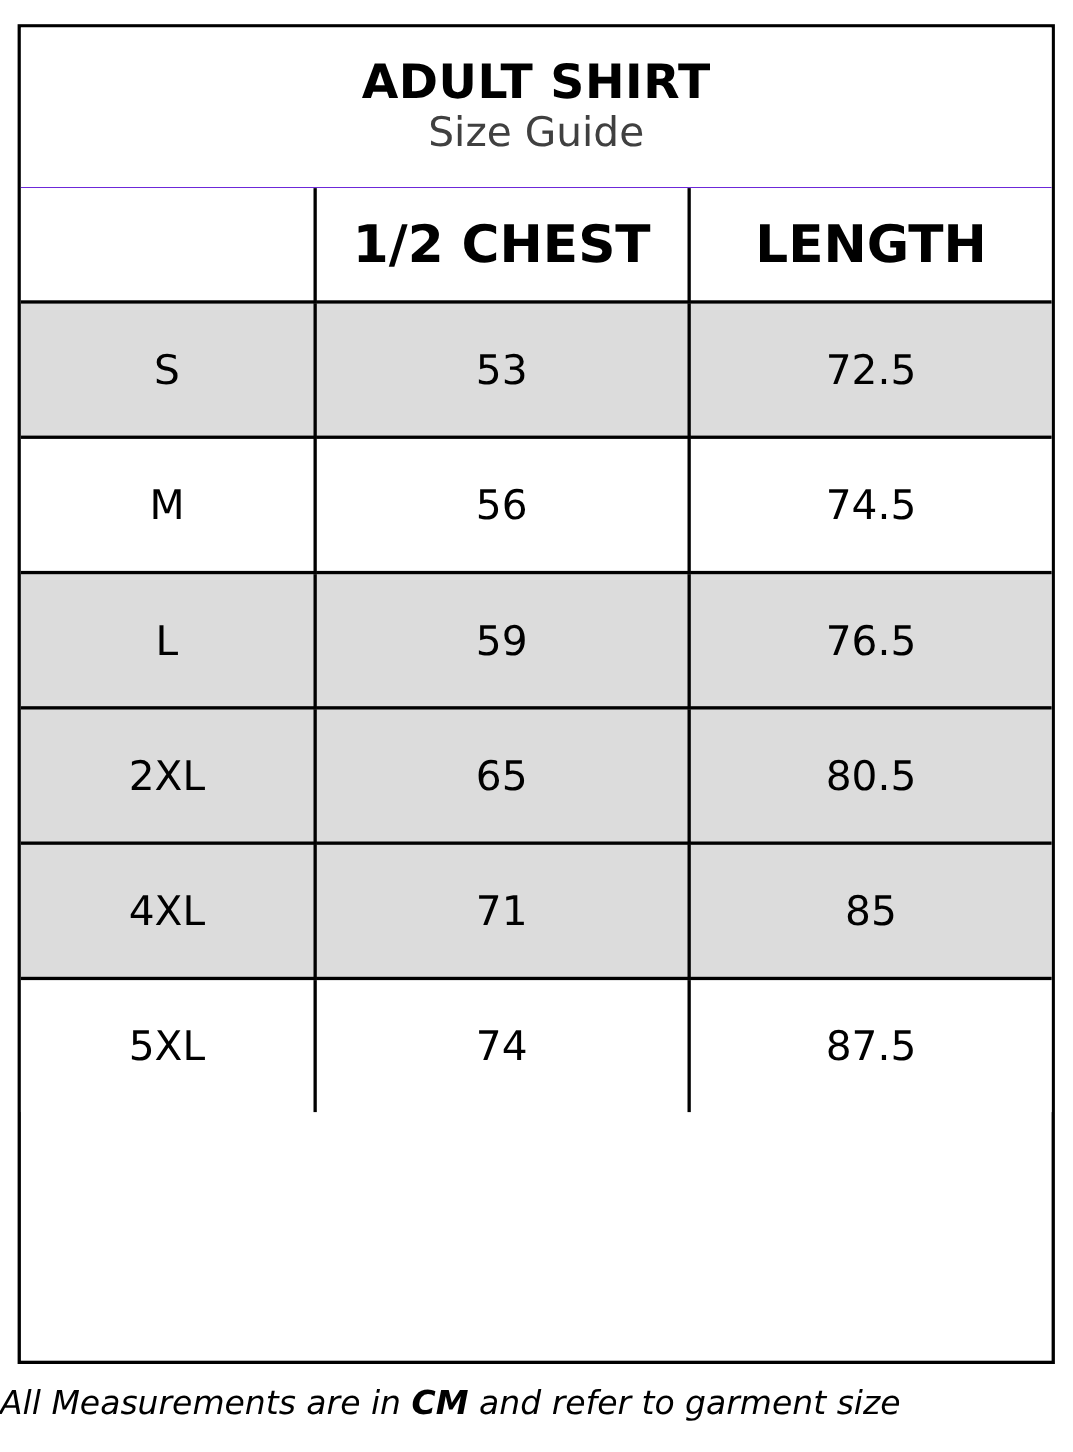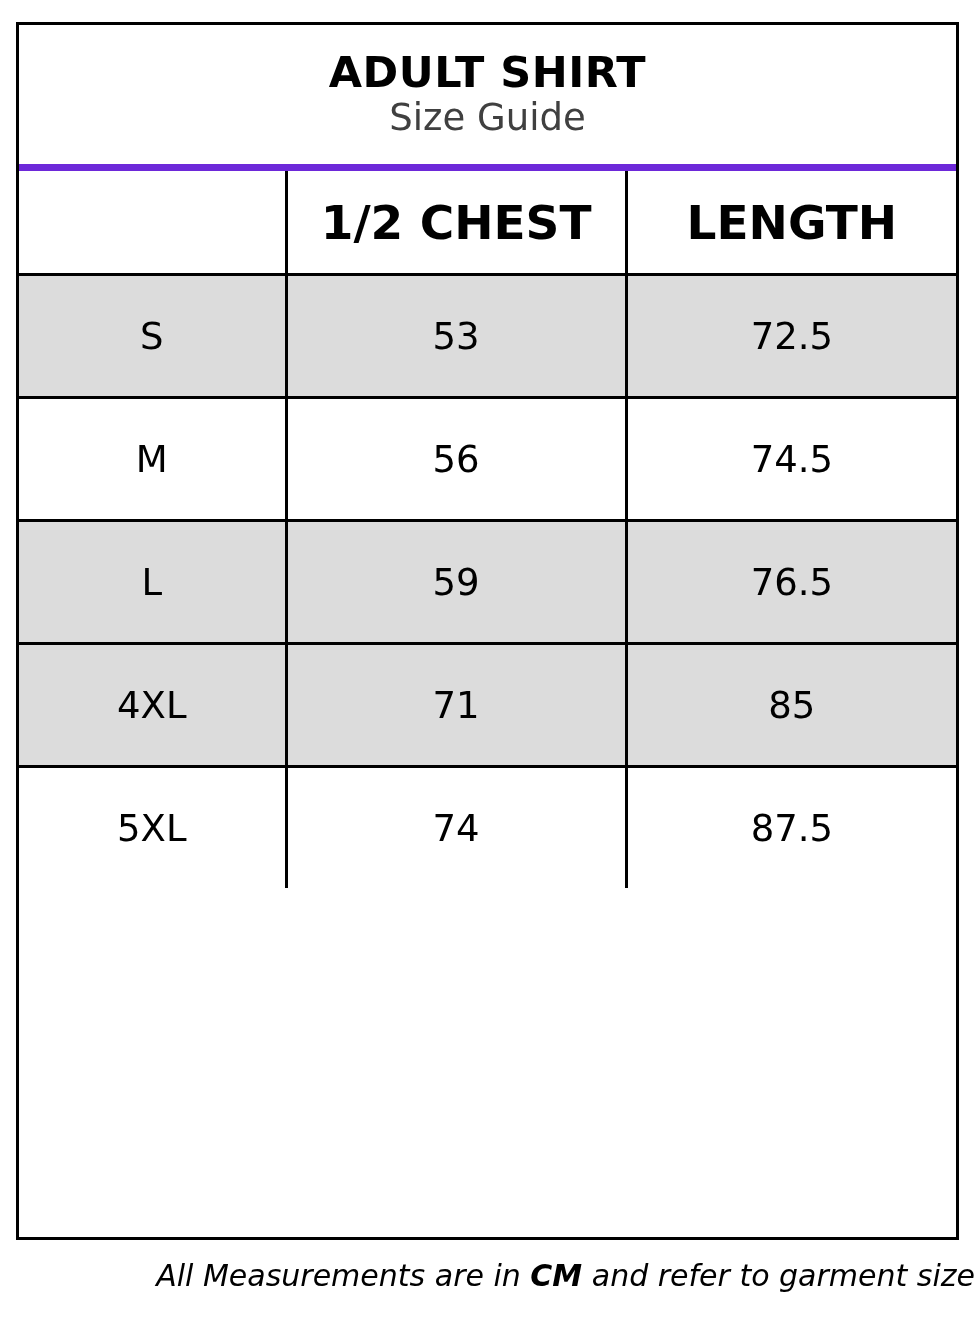--- a/index.html
+++ b/index.html
@@ -31,21 +31,21 @@
     height: 1218px;
     box-sizing: border-box;
     border: 3px solid #000000;
     background: #ffffff;
   }
 
   
   .title-block {
     height: 146px;
     box-sizing: border-box;
-    border-bottom: 7px solid #6d28d9;
+    border-bottom: 1px solid #6d28d9;
     display: flex;
     flex-direction: column;
     align-items: center;
     justify-content: center;
     background: #ffffff;
   }
   .title-main {
     font-family: "DejaVu Sans", sans-serif;
     font-weight: bold;
     font-size: 43px;
@@ -104,21 +104,21 @@
   table.size-table tbody tr.shaded td {
     background: #dcdcdc;
   }
 
   
   .footnote {
     position: absolute;
     left: 0;
     top: 1258px;
     width: 975px;
-    text-align: right;
+    text-align: left;
     font-style: italic;
     font-size: 30px;
     color: #000000;
   }
   .footnote b {
     font-style: italic;
     font-weight: bold;
   }
 </style>
 </head>
@@ -156,20 +156,25 @@
           <td>M</td>
           <td>56</td>
           <td>74.5</td>
         </tr>
         <tr class="shaded">
           <td>L</td>
           <td>59</td>
           <td>76.5</td>
         </tr>
         <tr class="shaded">
+          <td>2XL</td>
+          <td>65</td>
+          <td>80.5</td>
+        </tr>
+        <tr class="shaded">
           <td>4XL</td>
           <td>71</td>
           <td>85</td>
         </tr>
         <tr>
           <td>5XL</td>
           <td>74</td>
           <td>87.5</td>
         </tr>
       </tbody>

